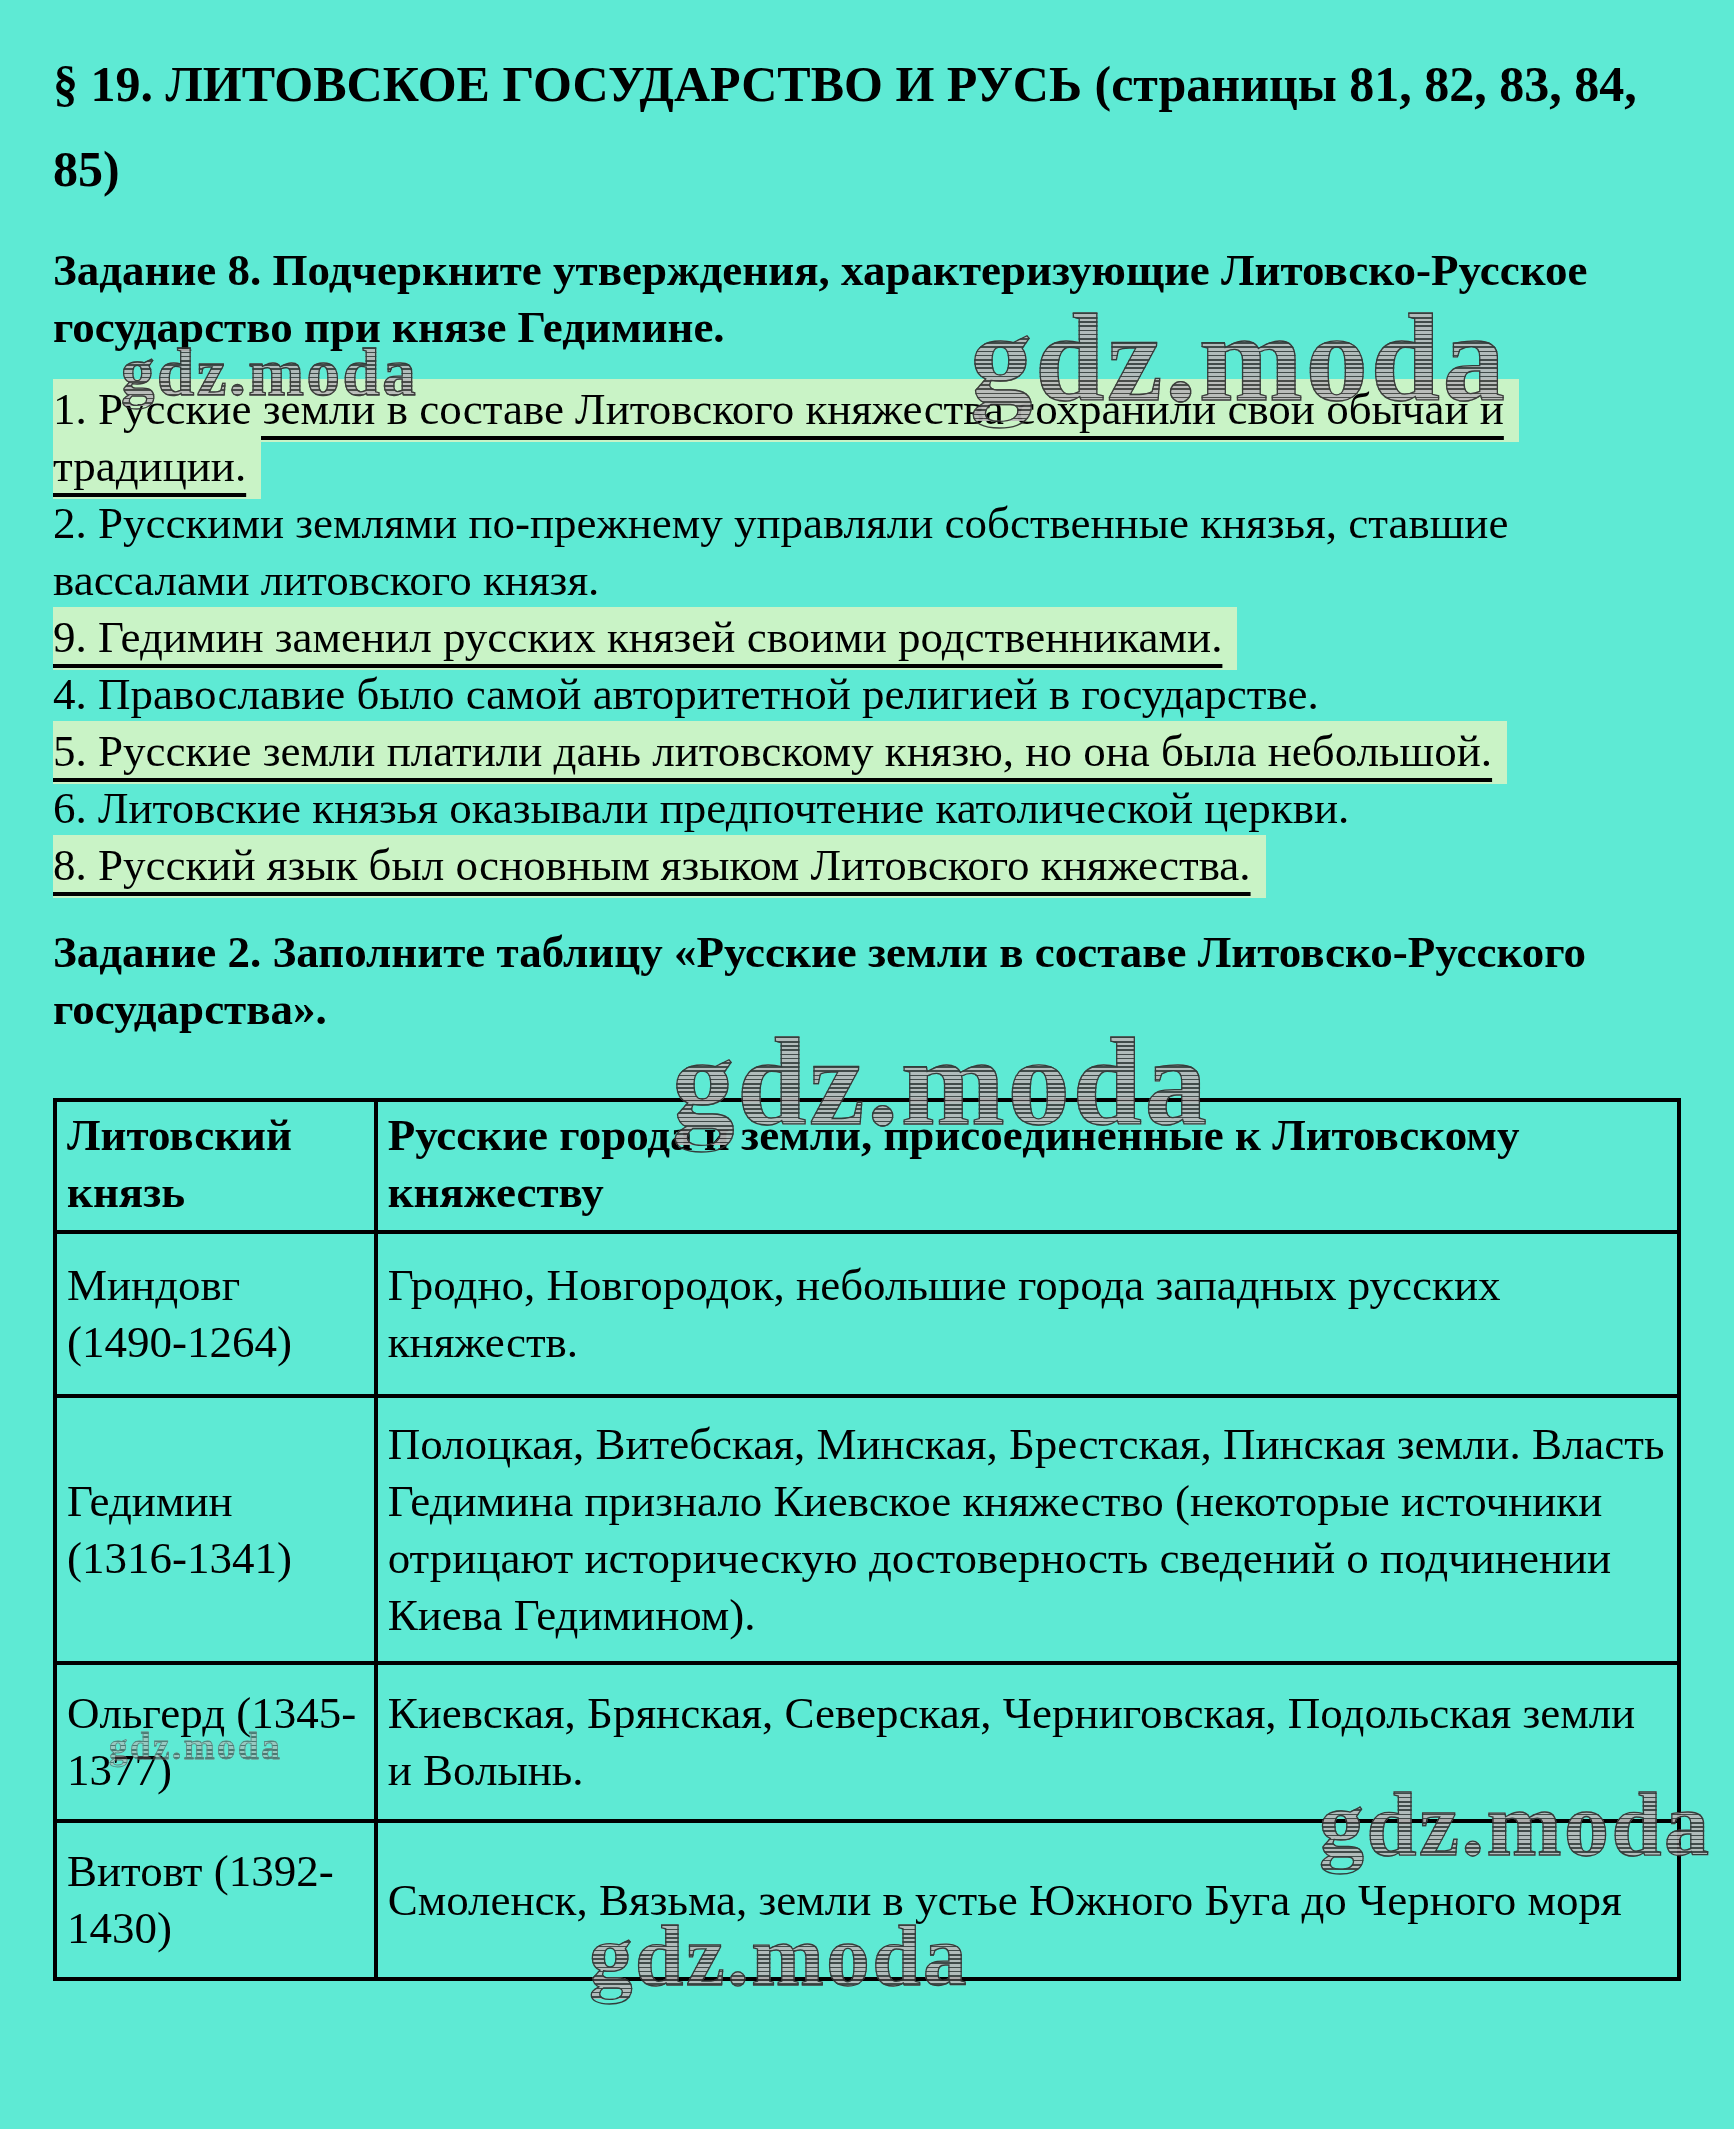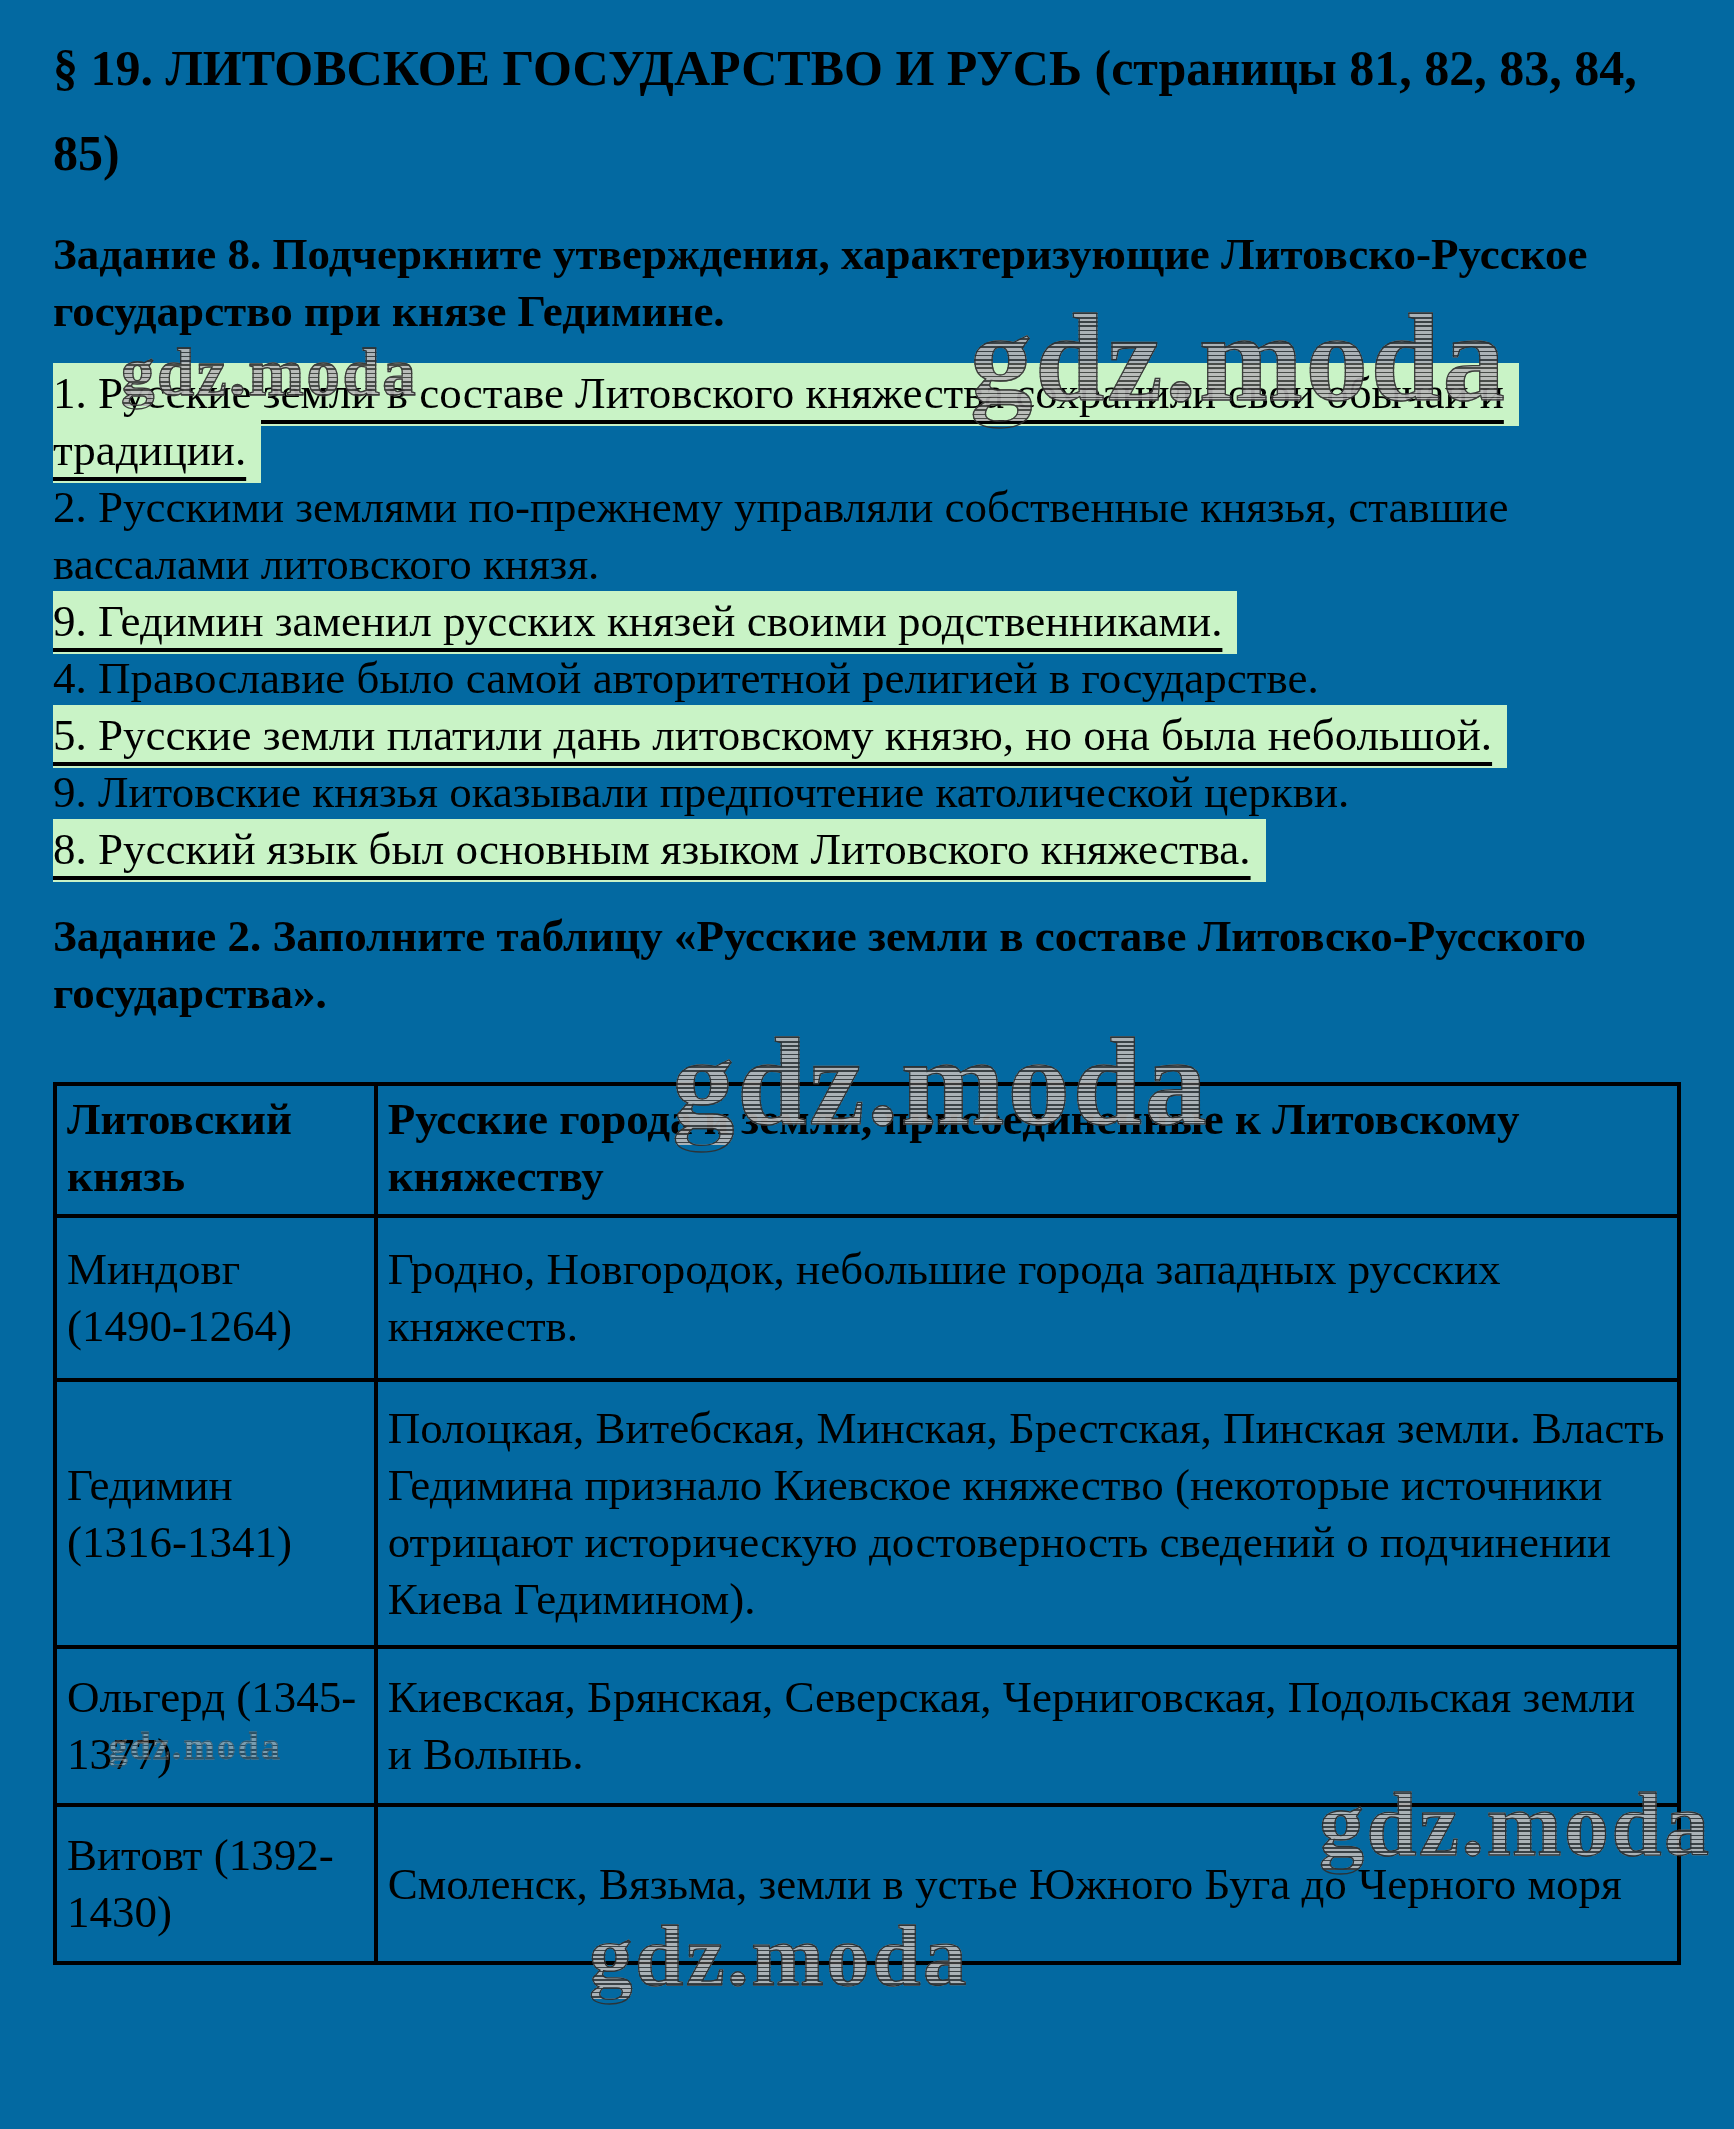--- a/index.html
+++ b/index.html
@@ -1,24 +1,24 @@
 <!DOCTYPE html>
 <html style="font-size:13.4px"><head>
 <meta charset="utf-8">
 <style>
   html,body{margin:0;padding:0;background:#ffffff;}
   .page{
     position:relative;
     width:1734px;height:2130px;
-    background:#0369a1;
+    background:#5eead4;
     overflow:hidden;
     font-family:"Liberation Serif", serif;
     color:#000000;
     box-sizing:border-box;
-    padding:26px 53px 0 53px;
+    padding:42px 53px 0 53px;
   }
   .doc-title{
     margin:0;
     font-size:50px;
     font-weight:bold;
     line-height:85px;
   }
   .task-heading{
     margin:30px 0 0 0;
     font-size:45px;
@@ -102,21 +102,21 @@
   <h1 class="doc-title">§ 19. ЛИТОВСКОЕ ГОСУДАРСТВО И РУСЬ (страницы 81, 82, 83, 84, 85)</h1>
 
   <p class="task-heading">Задание 8. Подчеркните утверждения, характеризующие Литовско-Русское государство при князе Гедимине.</p>
 
   <div class="statements">
     <div class="statement is-highlighted"><span class="stmt-text">1. Русские земли в составе Литовского княжества сохранили свои обычаи и традиции.</span></div>
     <div class="statement"><span class="stmt-text">2. Русскими землями по-прежнему управляли собственные князья, ставшие вассалами литовского князя.</span></div>
     <div class="statement is-highlighted"><span class="stmt-text">9. Гедимин заменил русских князей своими родственниками.</span></div>
     <div class="statement"><span class="stmt-text">4. Православие было самой авторитетной религией в государстве.</span></div>
     <div class="statement is-highlighted"><span class="stmt-text">5. Русские земли платили дань литовскому князю, но она была небольшой.</span></div>
-    <div class="statement"><span class="stmt-text">9. Литовские князья оказывали предпочтение католической церкви.</span></div>
+    <div class="statement"><span class="stmt-text">6. Литовские князья оказывали предпочтение католической церкви.</span></div>
     <div class="statement is-highlighted"><span class="stmt-text">8. Русский язык был основным языком Литовского княжества.</span></div>
   </div>
 
   <p class="task-heading">Задание 2. Заполните таблицу «Русские земли в составе Литовско-Русского государства».</p>
 
   <table class="lands-table">
     <tbody>
         <tr class="row-head">
       <th class="col-prince">Литовский князь</th>
       <th>Русские города и земли, присоединенные к Литовскому княжеству</th>

